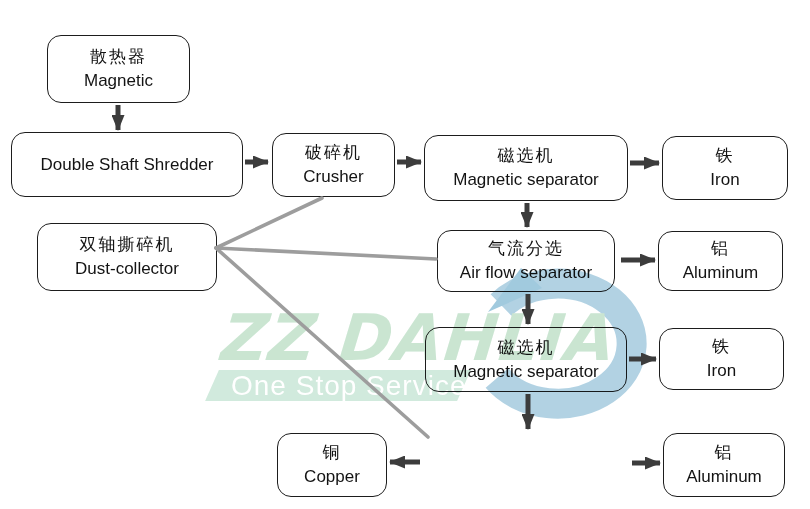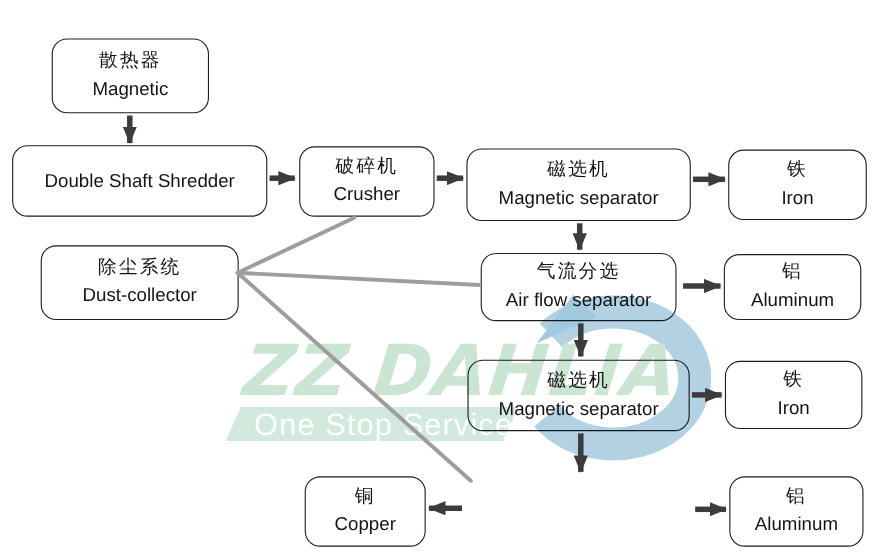--- a/index.html
+++ b/index.html
@@ -7,21 +7,21 @@
     position:relative;width:810px;height:509px;background:#ffffff;overflow:hidden;
     font-family:"Liberation Sans","DejaVu Sans",sans-serif;
   }
   
   .node{
     position:absolute;z-index:1;background:#ffffff;border:1.6px solid #1d1d1d;
     border-radius:14px;display:flex;flex-direction:column;align-items:center;
     justify-content:center;gap:4px;box-sizing:border-box;
   }
   .node .zh{font-size:17px;letter-spacing:2px;color:#131313;line-height:1.15;
-    font-family:Liberation Mono, monospace;}
+    font-family:Liberation Serif, serif;}
   .node .en{font-size:17px;color:#131313;line-height:1.15;}
   #n-radiator{left:47px;top:35px;width:143px;height:68px;}
   #n-shredder{left:11px;top:132px;width:232px;height:65px;}
   #n-crusher{left:272px;top:133px;width:123px;height:64px;text-align:right;}
   #n-magsep1{left:424px;top:135px;width:204px;height:66px;}
   #n-iron1{left:662px;top:136px;width:126px;height:64px;}
   #n-dust{left:37px;top:223px;width:180px;height:68px;}
   #n-airflow{left:437px;top:230px;width:178px;height:62px;}
   #n-alum1{left:658px;top:231px;width:125px;height:60px;}
   #n-magsep2{left:425px;top:327px;width:202px;height:65px;}
@@ -67,21 +67,21 @@
   </div>
   <div class="node" id="n-magsep1">
     <span class="zh">磁选机</span>
     <span class="en">Magnetic separator</span>
   </div>
   <div class="node" id="n-iron1">
     <span class="zh">铁</span>
     <span class="en">Iron</span>
   </div>
   <div class="node" id="n-dust">
-    <span class="zh">除尘系统</span>
+    <span class="zh">双轴撕碎机</span>
     <span class="en">Dust-collector</span>
   </div>
   <div class="node" id="n-airflow">
     <span class="zh">气流分选</span>
     <span class="en">Air flow separator</span>
   </div>
   <div class="node" id="n-alum1">
     <span class="zh">铝</span>
     <span class="en">Aluminum</span>
   </div>

